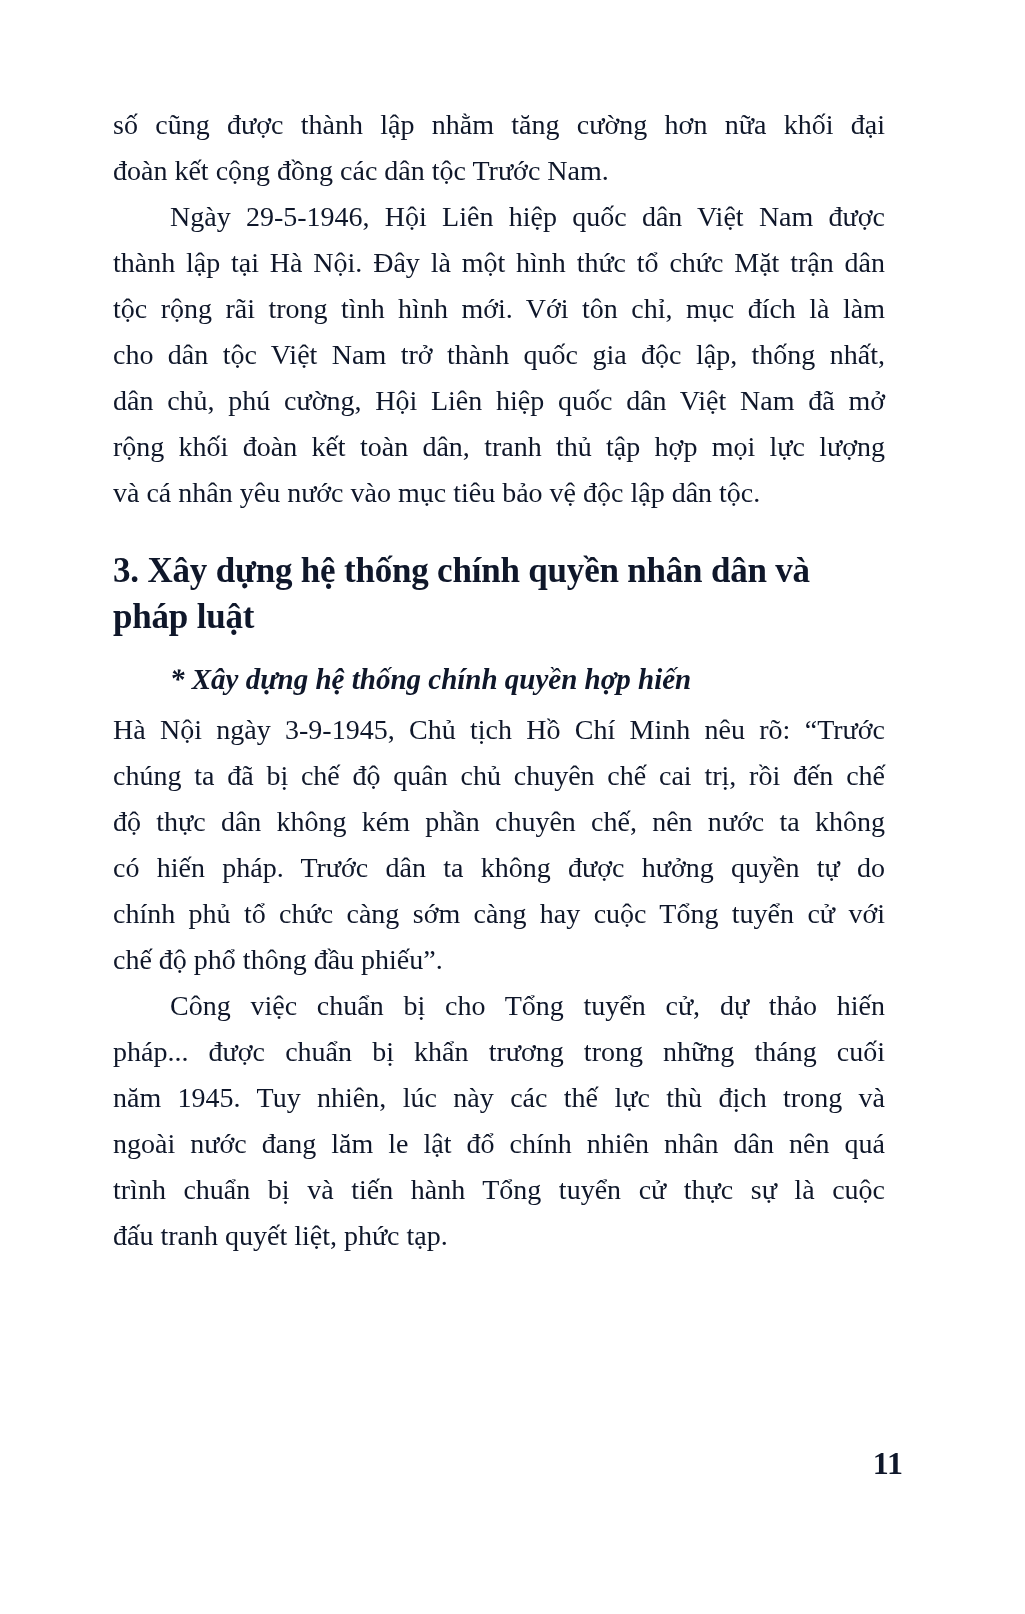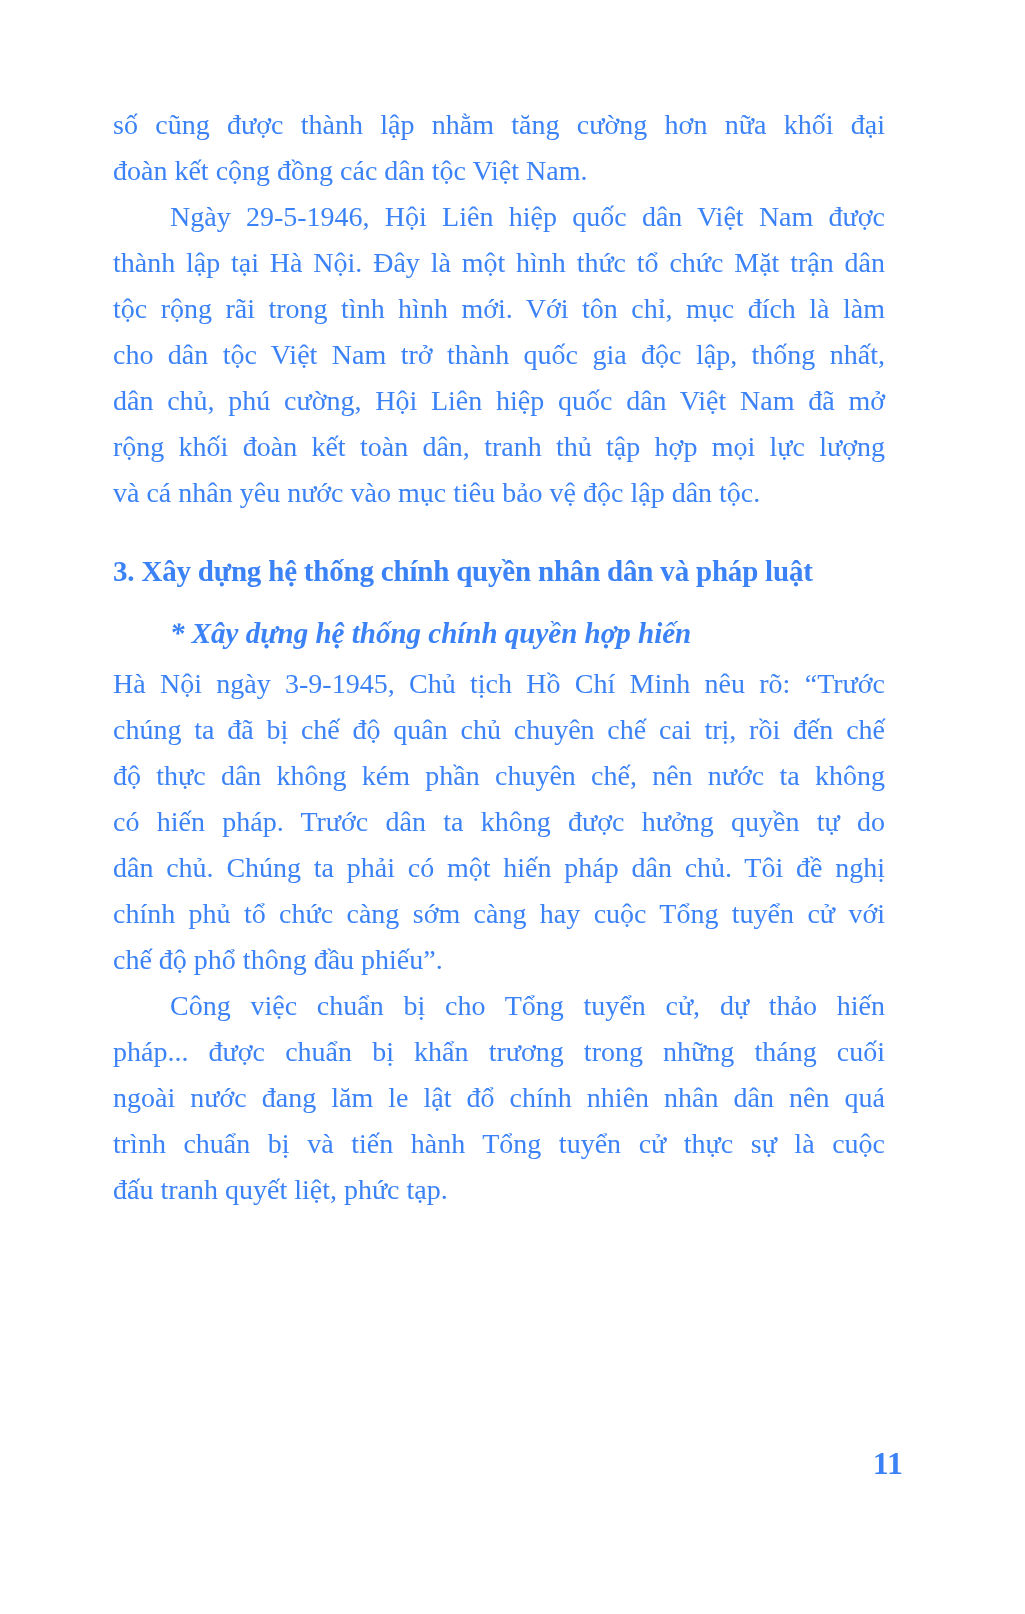--- a/index.html
+++ b/index.html
@@ -1,39 +1,39 @@
 <!DOCTYPE html>
 <html><head>
 <meta charset="utf-8">
 <style>
   html, body { margin: 0; padding: 0; background: #ffffff; }
   .page {
     position: relative;
     width: 1025px;
     height: 1604px;
     background: #ffffff;
-    color: #3b82f6;
+    color: #0f172a;
     font-family: "Liberation Serif", serif;
     overflow: hidden;
   }
   .text-block {
     position: absolute;
     left: 113px;
     top: 102px;
     width: 772px;
     font-size: 28px;
     line-height: 46px;
   }
   .para { margin: 0; }
   .line { text-align: justify; }
   .line.j { text-align-last: justify; }
   .line.indent { text-indent: 57px; }
   .heading {
     font-weight: bold;
-    font-size: 29px;
+    font-size: 35px;
     line-height: 46px;
     margin: 32px 0 15px 0;
     letter-spacing: -0.2px;
   }
   .subheading {
     font-weight: bold;
     font-style: italic;
     font-size: 29px;
     line-height: 46px;
     margin: 16px 0 5px 0;
@@ -50,21 +50,21 @@
   }
 </style>
 </head>
 <body>
 
 <div class="page">
   <div class="text-block">
 
     <div class="para">
       <div class="line j">số cũng được thành lập nhằm tăng cường hơn nữa khối đại</div>
-      <div class="line">đoàn kết cộng đồng các dân tộc Việt Nam.</div>
+      <div class="line">đoàn kết cộng đồng các dân tộc Trước Nam.</div>
     </div>
 
     <div class="para">
       <div class="line j indent">Ngày 29-5-1946, Hội Liên hiệp quốc dân Việt Nam được</div>
       <div class="line j">thành lập tại Hà Nội. Đây là một hình thức tổ chức Mặt trận dân</div>
       <div class="line j">tộc rộng rãi trong tình hình mới. Với tôn chỉ, mục đích là làm</div>
       <div class="line j">cho dân tộc Việt Nam trở thành quốc gia độc lập, thống nhất,</div>
       <div class="line j">dân chủ, phú cường, Hội Liên hiệp quốc dân Việt Nam đã mở</div>
       <div class="line j">rộng khối đoàn kết toàn dân, tranh thủ tập hợp mọi lực lượng</div>
       <div class="line">và cá nhân yêu nước vào mục tiêu bảo vệ độc lập dân tộc.</div>
@@ -72,28 +72,28 @@
 
     <h2 class="heading">3. Xây dựng hệ thống chính quyền nhân dân và pháp luật</h2>
 
     <h3 class="subheading">* Xây dựng hệ thống chính quyền hợp hiến</h3>
 
     <div class="para">
       <div class="line j">Hà Nội ngày 3-9-1945, Chủ tịch Hồ Chí Minh nêu rõ: “Trước</div>
       <div class="line j">chúng ta đã bị chế độ quân chủ chuyên chế cai trị, rồi đến chế</div>
       <div class="line j">độ thực dân không kém phần chuyên chế, nên nước ta không</div>
       <div class="line j">có hiến pháp. Trước dân ta không được hưởng quyền tự do</div>
-      <div class="line j">dân chủ. Chúng ta phải có một hiến pháp dân chủ. Tôi đề nghị</div>
       <div class="line j">chính phủ tổ chức càng sớm càng hay cuộc Tổng tuyển cử với</div>
       <div class="line">chế độ phổ thông đầu phiếu”.</div>
     </div>
 
     <div class="para">
       <div class="line j indent">Công việc chuẩn bị cho Tổng tuyển cử, dự thảo hiến</div>
       <div class="line j">pháp... được chuẩn bị khẩn trương trong những tháng cuối</div>
+      <div class="line j">năm 1945. Tuy nhiên, lúc này các thế lực thù địch trong và</div>
       <div class="line j">ngoài nước đang lăm le lật đổ chính nhiên nhân dân nên quá</div>
       <div class="line j">trình chuẩn bị và tiến hành Tổng tuyển cử thực sự là cuộc</div>
       <div class="line">đấu tranh quyết liệt, phức tạp.</div>
     </div>
 
 
   </div>
 
   <div class="page-number">11</div>
 </div>

